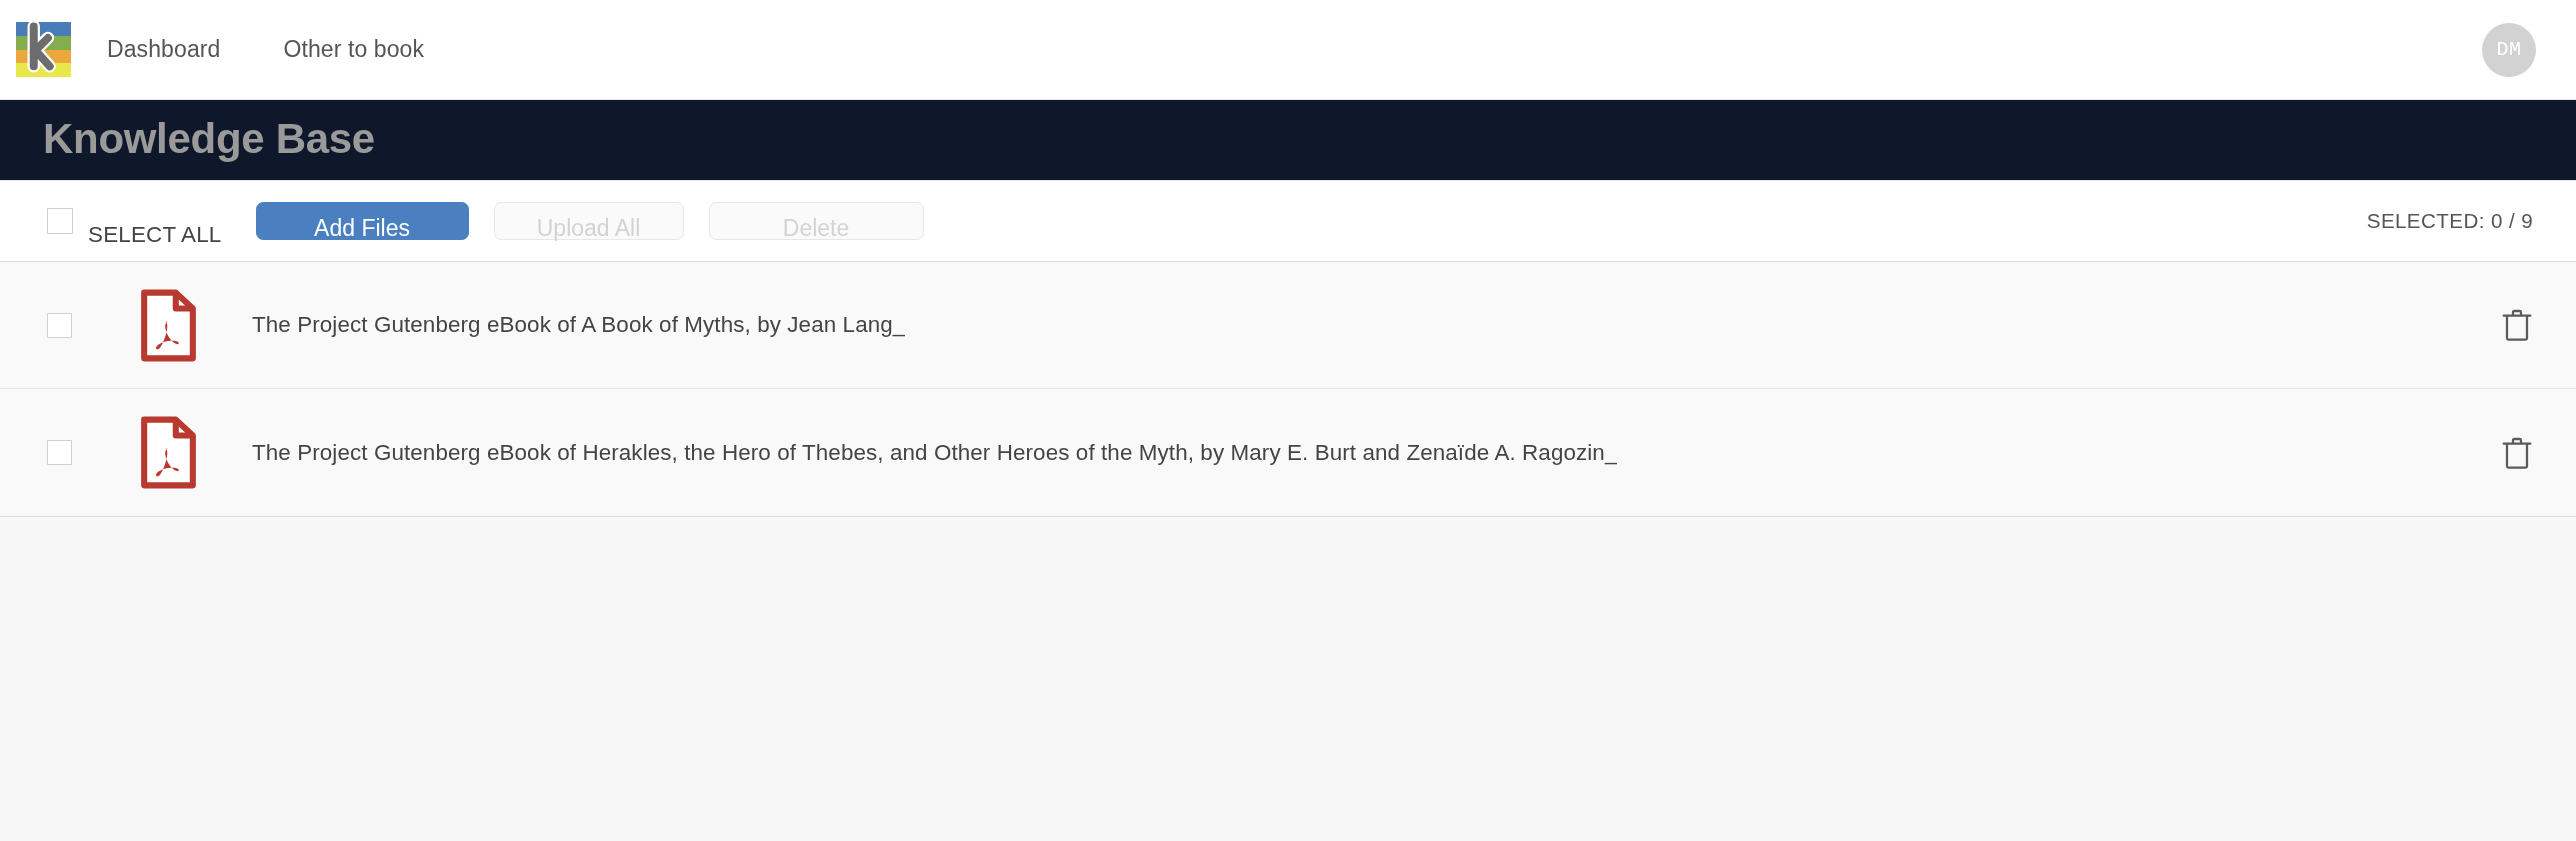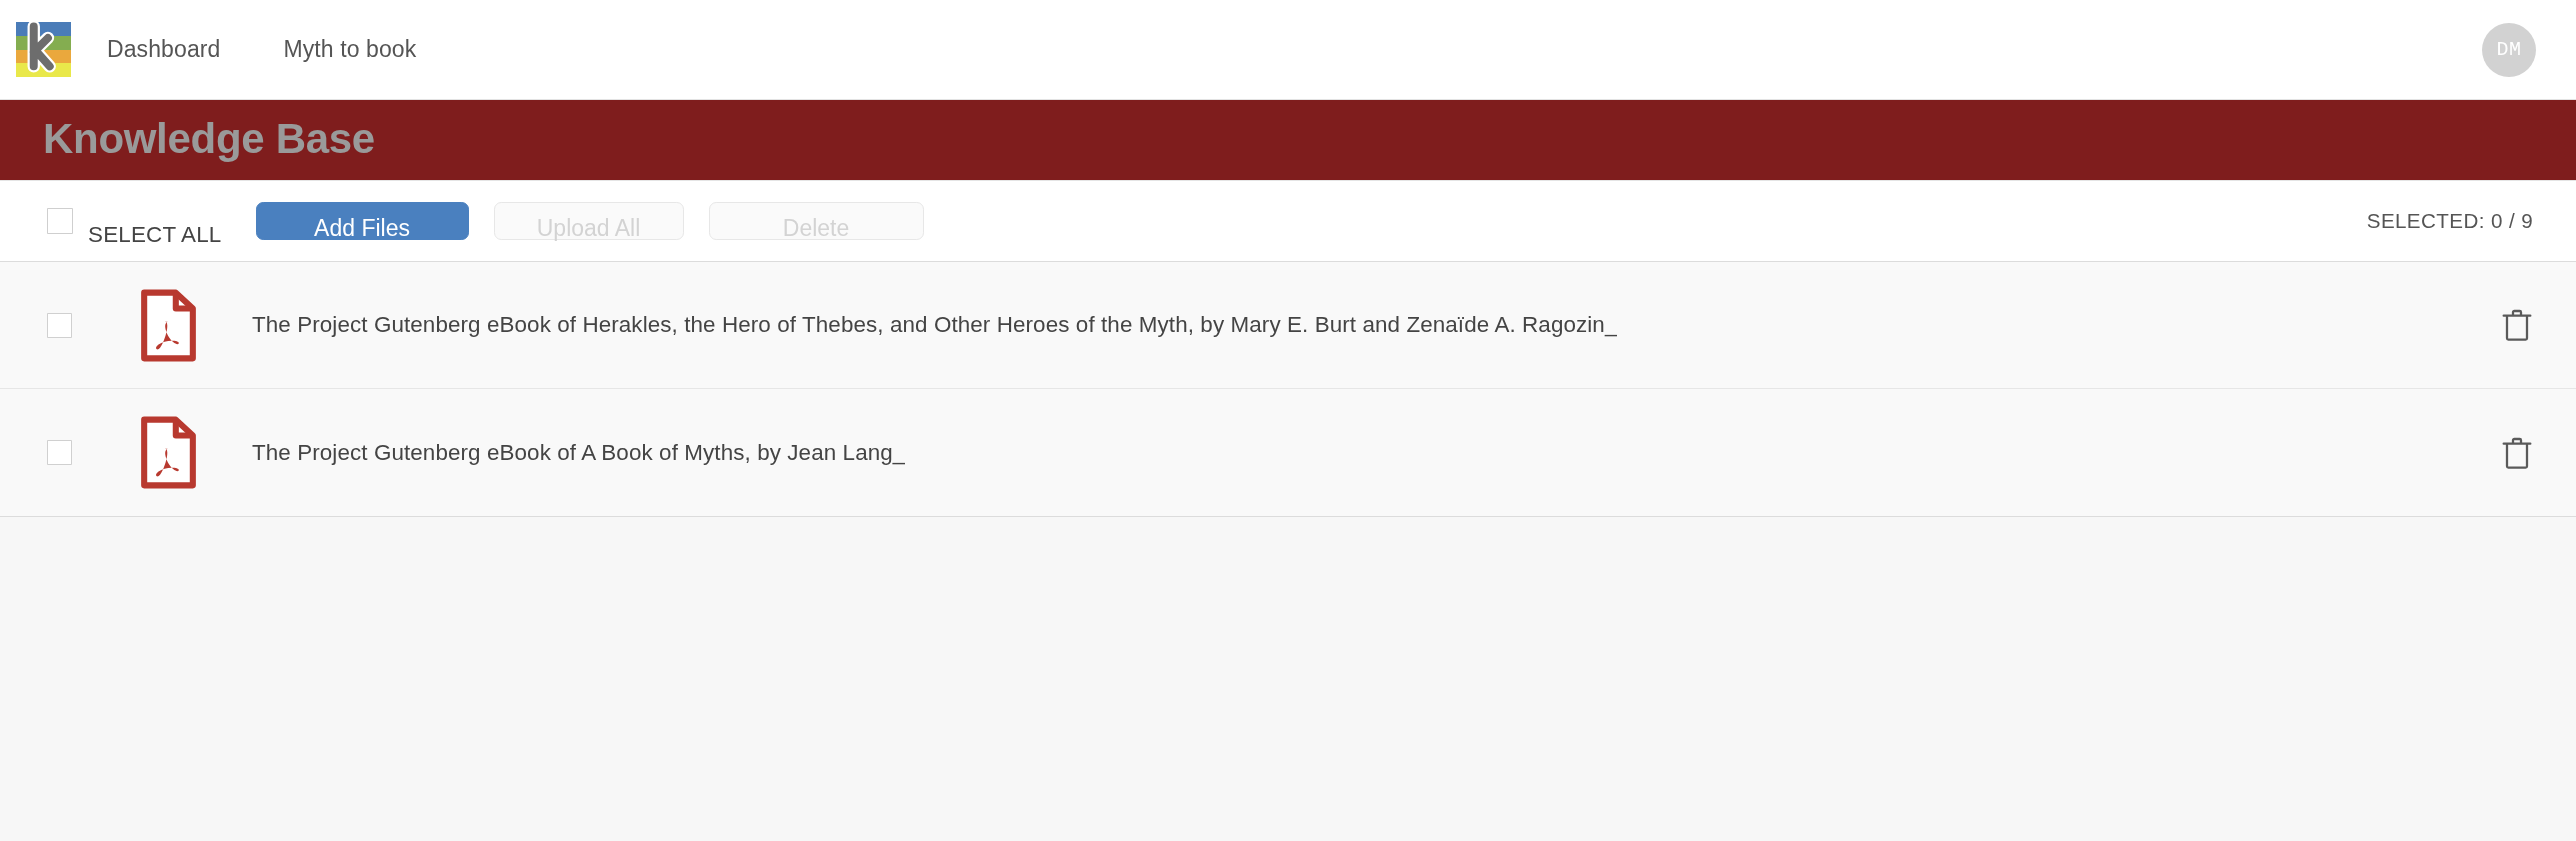--- a/index.html
+++ b/index.html
@@ -76,21 +76,21 @@
     display: flex;
     align-items: center;
     justify-content: center;
     letter-spacing: 0.4px;
     flex: 0 0 auto;
     font-family: Liberation Mono, monospace;
   }
 
   
   .page-title-bar {
-    background: #7f1d1d;
+    background: #0f172a;
     border-bottom: 0.9px solid #e5e5e5;
     padding: 16px 0 18px 43px;
   }
   .page-title {
     font-size: 42px;
     font-weight: bold;
     color: #9a9a9a;
     line-height: 1.1;
     letter-spacing: -0.3px;
     margin: 0;
@@ -227,21 +227,21 @@
     <div class="band b3"></div>
     <div class="band b4"></div>
     <svg class="k-glyph" viewBox="0 0 62 62">
       <path d="M20 5 L20 50 M20 34 L36 18 M22 32 L38 50" stroke="#ffffff" stroke-width="14" stroke-linecap="round" stroke-linejoin="round" fill="none"></path>
       <path d="M20 5 L20 50 M20 34 L36 18 M22 32 L38 50" stroke="#6d6d6d" stroke-width="9" stroke-linecap="round" stroke-linejoin="round" fill="none"></path>
     </svg>
   </div>
 
   <div class="nav-links">
     <a class="nav-link" href="#">Dashboard</a>
-    <a class="nav-link" href="#">Myth to book</a>
+    <a class="nav-link" href="#">Other to book</a>
   </div>
 
   <div class="nav-spacer"></div>
 
   <div class="avatar">DM</div>
 </div>
 
 <div class="page-title-bar">
   <h1 class="page-title">Knowledge Base</h1>
 </div>
@@ -268,38 +268,38 @@
 
   <div class="file-row">
     <div class="row-checkbox"></div>
     <svg class="pdf-icon" viewBox="0 0 48 60">
       <path d="M4 3 H30 L44 16 V57 H4 Z" fill="#ffffff" stroke="#b8392f" stroke-width="5" stroke-linejoin="round"></path>
       <path d="M30 3 V16 H44" fill="none" stroke="#b8392f" stroke-width="5" stroke-linejoin="round"></path>
       <path d="M24 27 c-2 0 -3 2 -2.6 5 c.5 4 3.4 9 6.4 11.6 c2 1.7 4 2.4 4.6 1.2
                c.6 -1.2 -1.4 -2 -4.6 -2.2 c-4 -.3 -9 1 -12 3 c-2.2 1.5 -2.6 3.3 -1.4 3.9
                c1.4 .7 3.2 -1.4 5 -5.4 c2.2 -5 3.8 -11 3.6 -14.4 c-.1 -2 -.9 -2.7 -2 -2.7 z" fill="#b8392f"></path>
     </svg>
-    <span class="file-name">The Project Gutenberg eBook of Herakles, the Hero of Thebes, and Other Heroes of the Myth, by Mary E. Burt and Zenaïde A. Ragozin_</span>
+    <span class="file-name">The Project Gutenberg eBook of A Book of Myths, by Jean Lang_</span>
     <div class="row-spacer"></div>
     <svg class="trash-icon" viewBox="0 0 24 26">
       <path d="M2 6 H22 M9 6 V3.5 a1 1 0 0 1 1 -1 h4 a1 1 0 0 1 1 1 V6
                M4.5 6 V23 a1 1 0 0 0 1 1 h13 a1 1 0 0 0 1 -1 V6" fill="none" stroke="#5a5a5a" stroke-width="1.7" stroke-linecap="round" stroke-linejoin="round"></path>
     </svg>
   </div>
 
   <div class="file-row">
     <div class="row-checkbox"></div>
     <svg class="pdf-icon" viewBox="0 0 48 60">
       <path d="M4 3 H30 L44 16 V57 H4 Z" fill="#ffffff" stroke="#b8392f" stroke-width="5" stroke-linejoin="round"></path>
       <path d="M30 3 V16 H44" fill="none" stroke="#b8392f" stroke-width="5" stroke-linejoin="round"></path>
       <path d="M24 27 c-2 0 -3 2 -2.6 5 c.5 4 3.4 9 6.4 11.6 c2 1.7 4 2.4 4.6 1.2
                c.6 -1.2 -1.4 -2 -4.6 -2.2 c-4 -.3 -9 1 -12 3 c-2.2 1.5 -2.6 3.3 -1.4 3.9
                c1.4 .7 3.2 -1.4 5 -5.4 c2.2 -5 3.8 -11 3.6 -14.4 c-.1 -2 -.9 -2.7 -2 -2.7 z" fill="#b8392f"></path>
     </svg>
-    <span class="file-name">The Project Gutenberg eBook of A Book of Myths, by Jean Lang_</span>
+    <span class="file-name">The Project Gutenberg eBook of Herakles, the Hero of Thebes, and Other Heroes of the Myth, by Mary E. Burt and Zenaïde A. Ragozin_</span>
     <div class="row-spacer"></div>
     <svg class="trash-icon" viewBox="0 0 24 26">
       <path d="M2 6 H22 M9 6 V3.5 a1 1 0 0 1 1 -1 h4 a1 1 0 0 1 1 1 V6
                M4.5 6 V23 a1 1 0 0 0 1 1 h13 a1 1 0 0 0 1 -1 V6" fill="none" stroke="#5a5a5a" stroke-width="1.7" stroke-linecap="round" stroke-linejoin="round"></path>
     </svg>
   </div>
 
 
 </div>
 

